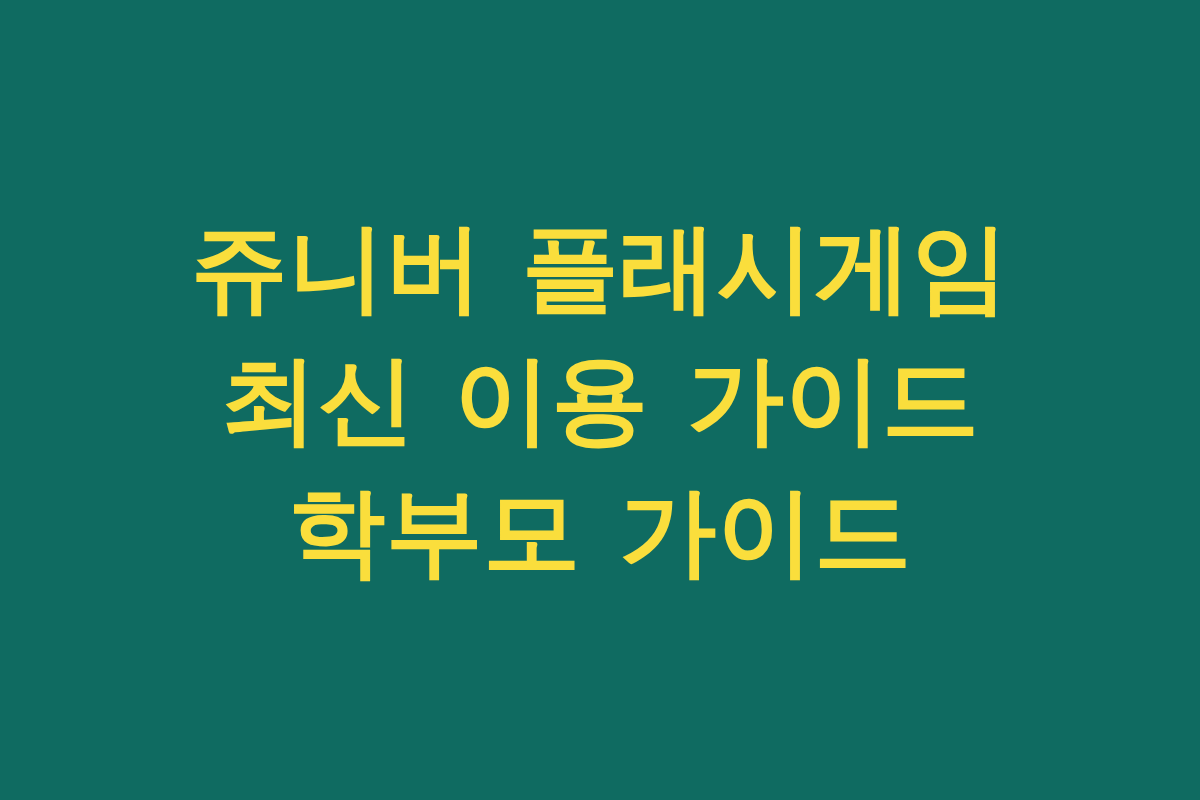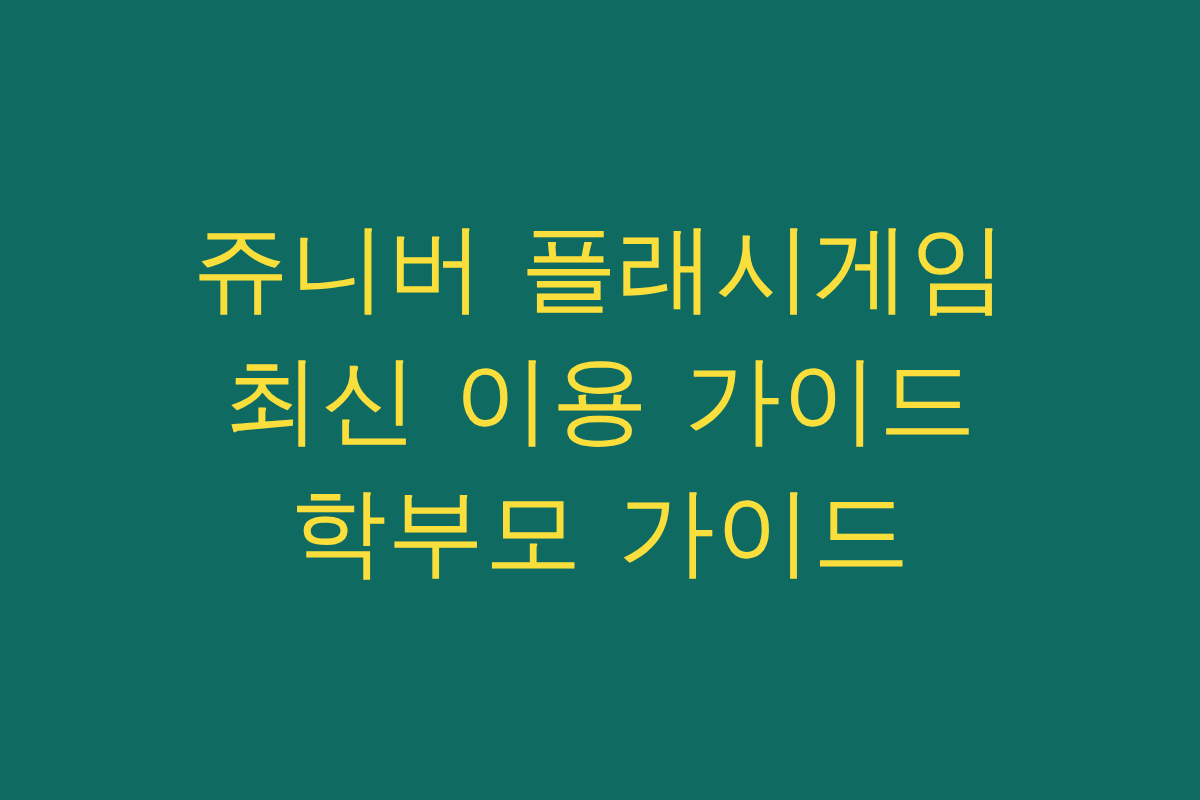--- a/index.html
+++ b/index.html
@@ -33,21 +33,21 @@
     text-align: center;
   }
 
   #title-text {
     display: block;
     margin: 0;
     padding: 0;
     color: #FADE3C;
     font-family: "DejaVu Sans", "Liberation Sans", sans-serif;
     font-size: 97px;
-    font-weight: 400;
+    font-weight: 700;
     line-height: 1.36;
     letter-spacing: 0.5px;
     word-spacing: 4px;
     white-space: normal;
     word-break: keep-all;
     overflow-wrap: break-word;
     text-rendering: optimizeLegibility;
     -webkit-font-smoothing: antialiased;
   }
 </style>

